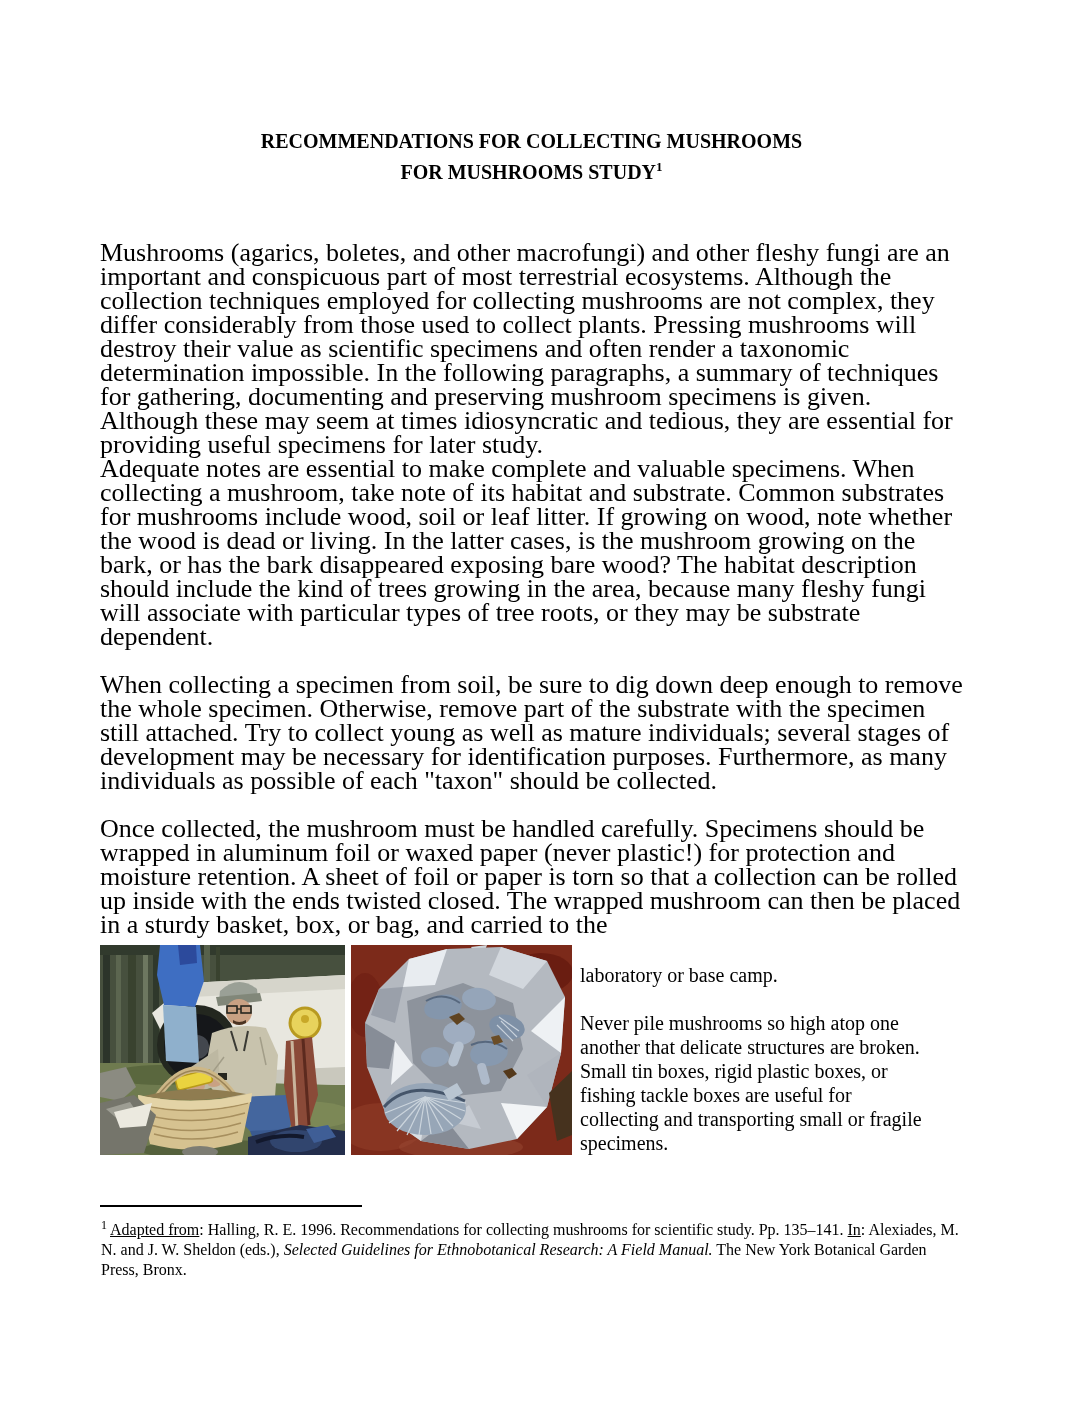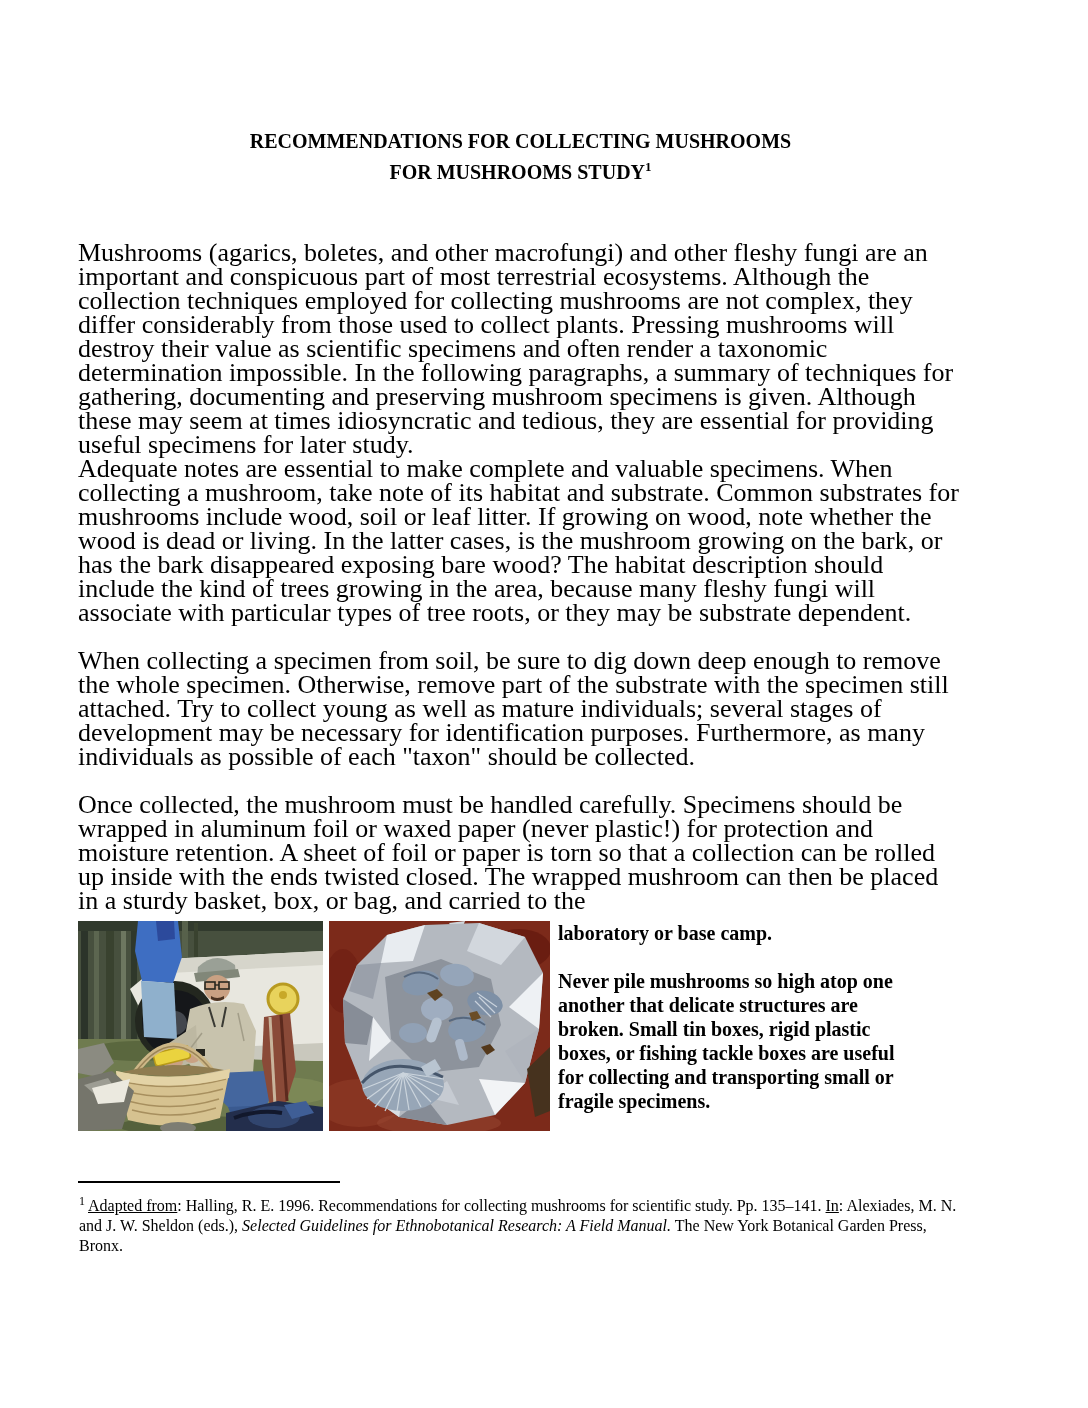--- a/index.html
+++ b/index.html
@@ -2,41 +2,41 @@
 <html><head>
 <meta charset="utf-8">
 <style>
   html, body { margin:0; padding:0; }
   body {
     width:1088px; height:1408px;
     background:#ffffff; color:#000000;
     font-family:"Liberation Serif", serif;
     overflow:hidden;
   }
-  .page { padding:128px 125px 0 78px; }
+  .page { padding:128px 125px 0 100px; }
 
   h1.title {
     font-size:20px; line-height:26px; font-weight:bold;
     text-align:center; margin:0 0 56px 0;
   }
   h1.title sup { font-size:13px; }
 
   h2.section-heading {
     font-size:20px; line-height:24px; font-weight:bold;
     margin:24px 0 0 0;
   }
   h2.section-heading.first { margin-top:0; }
 
   p.body-text {
     font-size:26px; line-height:24px;
     margin:24px 0 0 0; text-align:left;
   }
   p.body-text.flush { margin-top:0; }
 
-  .photo-row { display:flex; align-items:flex-start; margin-top:8px;font-weight:bold; }
+  .photo-row { display:flex; align-items:flex-end; margin-top:8px; }
   .photo-row figure { margin:0; padding:0; line-height:0; }
   .photo-row figure + figure { margin-left:6px; }
   .side-col { margin-left:8px; width:352px; }
   .side-col p { font-size:20px; line-height:24px; margin:0; }
   .side-col p + p { margin-top:24px; }
 
   .footnote-rule {
     width:262px; height:0;
     border:none; border-top:2px solid #000;
     margin:50px 0 8px 0;

